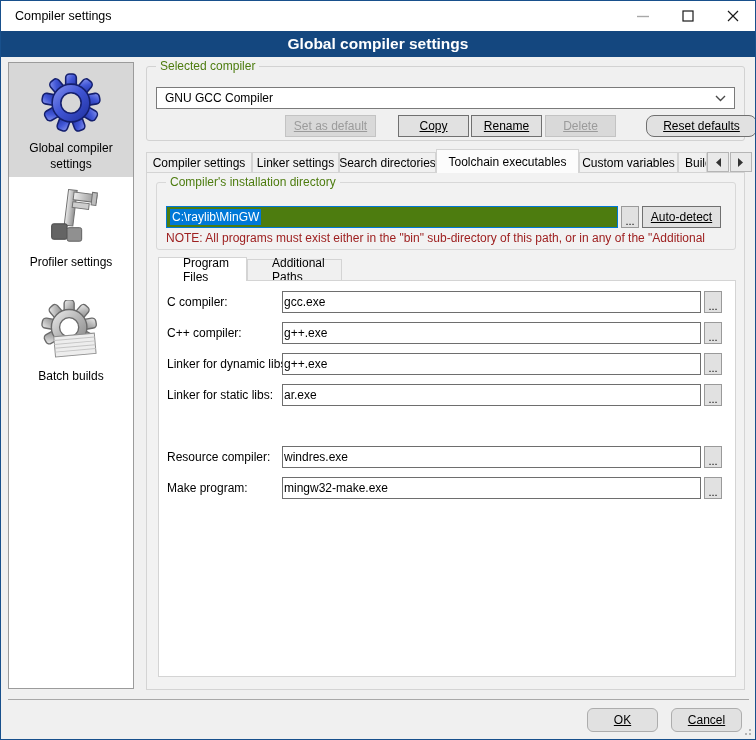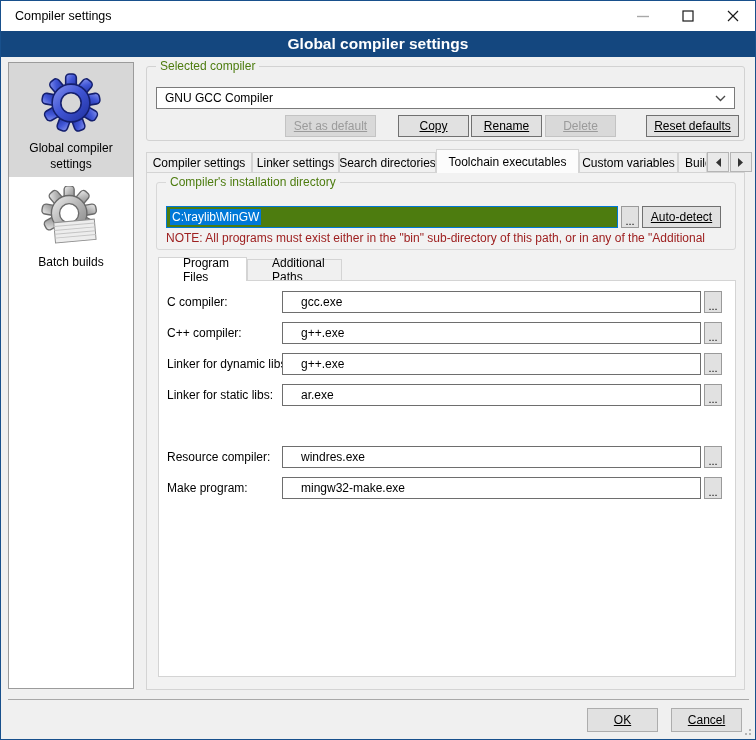--- a/index.html
+++ b/index.html
@@ -18,38 +18,38 @@
   .side-label{margin-top:7px;font-size:12px;color:#000;text-align:center;line-height:1.3;padding:0 6px;}
   
   .groupbox{position:absolute;border:1px solid #d2d2d2;border-radius:3px;box-sizing:border-box;}
   .legend{position:absolute;top:-8px;left:9px;background:#f0f0f0;padding:0 4px;font-size:12px;color:#4d7c0f;white-space:nowrap;}
   .legend.on-page{background:#f2f2f2;}
   
   .combo{position:absolute;height:22px;background:#fff;border:1px solid #7a7a7a;box-sizing:border-box;display:flex;align-items:center;padding:0 8px;font-size:12px;justify-content:space-between;}
   
   .btn{position:absolute;height:22px;background:#e1e1e1;border:1px solid #707070;box-sizing:border-box;font-size:12px;font-family:"Liberation Sans",sans-serif;display:flex;align-items:center;justify-content:center;padding:0;color:#000;text-decoration:underline;}
   .btn.disabled{background:#d9d9d9;border-color:#c3c3c3;color:#9b9b9b;}
-  .btn.soft{border-color:#adadad;}
+  .btn.soft{border-color:#adadad;border-radius:6px;}
   
   .tab{position:absolute;top:151px;height:21px;background:#f0f0f0;border:1px solid #d4d4d4;box-sizing:border-box;display:flex;align-items:center;justify-content:center;font-size:12px;white-space:nowrap;overflow:hidden;}
   .tab.active{top:148px;height:24px;background:#fcfcfc;border-bottom:none;z-index:3;}
   .tab-arrow{position:absolute;top:151px;width:22px;height:20px;background:#e9e9e9;border:1px solid #b5b5b5;box-sizing:border-box;display:flex;align-items:center;justify-content:center;}
   .tabpanel{position:absolute;left:145px;top:171px;width:599px;height:518px;background:#f2f2f2;border:1px solid #d4d4d4;box-sizing:border-box;z-index:1;}
   
   .subtab{position:absolute;height:22px;top:258px;background:#f0f0f0;border:1px solid #d4d4d4;box-sizing:border-box;display:flex;align-items:center;justify-content:center;font-size:12px;z-index:2;padding-left:24px;}
   .subtab.active{top:256px;height:24px;background:#ffffff;border-bottom:none;z-index:4;}
   .subpage{position:absolute;left:157px;top:279px;width:578px;height:397px;background:#ffffff;border:1px solid #d4d4d4;box-sizing:border-box;z-index:3;}
   
   .path-input{position:absolute;left:165px;top:205px;width:452px;height:22px;background:#4d7c0f;border:1px solid #0078d7;box-sizing:border-box;display:flex;align-items:center;padding:0 3px;font-size:12px;z-index:5;}
   .path-input .sel{background:#0078d7;color:#fff;padding:1px 2px;}
   .note{position:absolute;left:165px;top:230px;width:572px;font-size:12px;white-space:nowrap;overflow:hidden;z-index:5;}
   
   .frow{position:absolute;left:0;width:754px;height:22px;z-index:5;}
   .flabel{position:absolute;left:166px;width:128px;line-height:22px;font-size:12px;color:#000;}
-  .finput{position:absolute;left:281px;width:419px;height:22px;box-sizing:border-box;border:1px solid #6e6e6e;background:#fff;font-size:12px;font-family:"Liberation Sans",sans-serif;padding:0 18px;}
+  .finput{position:absolute;left:281px;width:419px;height:22px;box-sizing:border-box;border:1px solid #6e6e6e;background:#fff;font-size:12px;font-family:"Liberation Sans",sans-serif;padding:0 1px;}
   .browse{position:absolute;left:703px;width:18px;height:22px;background:#e1e1e1;border:1px solid #9a9a9a;box-sizing:border-box;font-size:11px;display:flex;align-items:flex-end;justify-content:center;padding-bottom:3px;line-height:6px;}
   .fselect{position:absolute;left:281px;width:439px;height:22px;box-sizing:border-box;border:1px solid #8f8f8f;background:#e4e4e4;font-size:12px;display:flex;align-items:center;justify-content:space-between;padding:0 7px;}
   
   .divider{position:absolute;left:7px;top:698px;width:741px;height:1px;background:#a8a8a8;}
   .grip{position:absolute;right:3px;bottom:3px;}
 </style>
 </head>
 <body>
 
 <div class="win">
@@ -97,20 +97,39 @@
           <rect x="26.5" y="2" width="11" height="16" rx="4" transform="rotate(160 32 32)"></rect>
           <rect x="26.5" y="2" width="11" height="16" rx="4" transform="rotate(200 32 32)"></rect>
           <rect x="26.5" y="2" width="11" height="16" rx="4" transform="rotate(240 32 32)"></rect>
           <rect x="26.5" y="2" width="11" height="16" rx="4" transform="rotate(280 32 32)"></rect>
           <rect x="26.5" y="2" width="11" height="16" rx="4" transform="rotate(320 32 32)"></rect>
           <circle cx="32" cy="32" r="19.5"></circle>
         </g>
         <circle cx="32" cy="32" r="10.5" fill="#d7d7d7" stroke="#141f6e" stroke-width="1.6"></circle>
       </svg>
       <div class="side-label">Global compiler settings</div>
+    </div>
+    <div class="side-item">
+      <svg width="62" height="62" viewBox="0 0 64 64">
+        <defs>
+            <linearGradient id="cal" x1="0" y1="0" x2="1" y2="0">
+          <stop offset="0" stop-color="#ececec"></stop>
+              <stop offset="1" stop-color="#8f8f8f"></stop>
+        </linearGradient>
+          </defs>
+        <g transform="rotate(7 32 24)">
+          <rect x="27" y="4" width="9" height="37" fill="url(#cal)" stroke="#6f6f6f"></rect>
+          <rect x="33" y="6" width="24" height="8" fill="url(#cal)" stroke="#6f6f6f"></rect>
+          <rect x="52" y="4" width="5" height="13" fill="#bdbdbd" stroke="#6f6f6f"></rect>
+          <rect x="33" y="16" width="17" height="6" fill="#cdcdcd" stroke="#6f6f6f"></rect>
+        </g>
+        <rect x="12" y="39" width="16" height="16" rx="2" fill="#646464" stroke="#474747"></rect>
+        <rect x="28" y="43" width="15" height="14" rx="2" fill="#909090" stroke="#5e5e5e"></rect>
+      </svg>
+      <div class="side-label">Profiler settings</div>
     </div>
     <div class="side-item">
       <svg width="62" height="62" viewBox="0 0 64 64">
         <defs>
             <linearGradient id="gg" x1="0" y1="0" x2="1" y2="1">
           <stop offset="0" stop-color="#efefef"></stop>
               <stop offset="0.5" stop-color="#b5b5b5"></stop>
               <stop offset="1" stop-color="#848484"></stop>
         </linearGradient>
           </defs>
@@ -142,21 +161,21 @@
   <div class="combo" style="left:155px;top:86px;width:579px;">
     <span>GNU GCC Compiler</span>
     <svg width="11" height="7" viewBox="0 0 11 7">
         <path d="M1 1 L5.5 5.5 L10 1" fill="none" stroke="#4a4a4a" stroke-width="1.4"></path>
       </svg>
   </div>
   <button class="btn disabled" style="left:284px;top:114px;width:91px;">Set as default</button>
   <button class="btn" style="left:397px;top:114px;width:71px;">Copy</button>
   <button class="btn" style="left:470px;top:114px;width:71px;">Rename</button>
   <button class="btn disabled" style="left:544px;top:114px;width:71px;">Delete</button>
-  <button class="btn" style="left:645px;top:114px;width:93px;">Reset defaults</button>
+  <button class="btn" style="left:645px;top:114px;width:111px;border-radius:8px;">Reset defaults</button>
 
   <div class="tab" style="left:145px;width:106px;">Compiler settings</div>
   <div class="tab" style="left:251px;width:87px;">Linker settings</div>
   <div class="tab" style="left:338px;width:97px;">Search directories</div>
   <div class="tab active" style="left:435px;width:143px;">Toolchain executables</div>
   <div class="tab" style="left:578px;width:99px;">Custom variables</div>
   <div class="tab" style="left:677px;width:29px;justify-content:flex-start;padding-left:6px;">Build</div>
   <button class="tab-arrow" style="left:706px;">
     <svg width="6" height="9" viewBox="0 0 6 9">
         <path d="M6 0 L1 4.5 L6 9 Z" fill="#333"></path>

